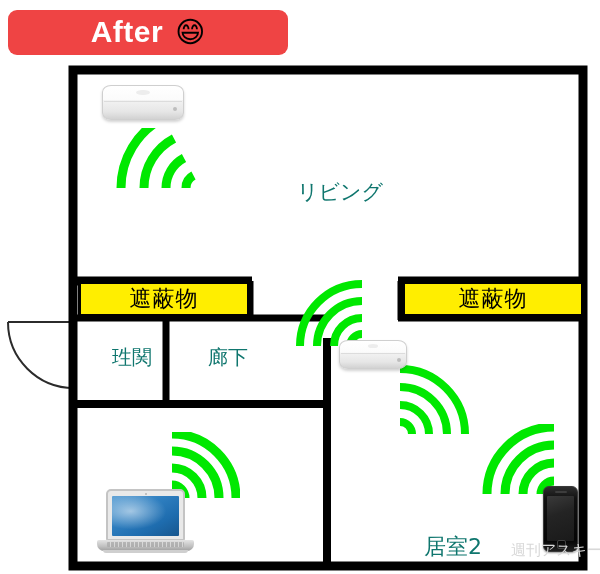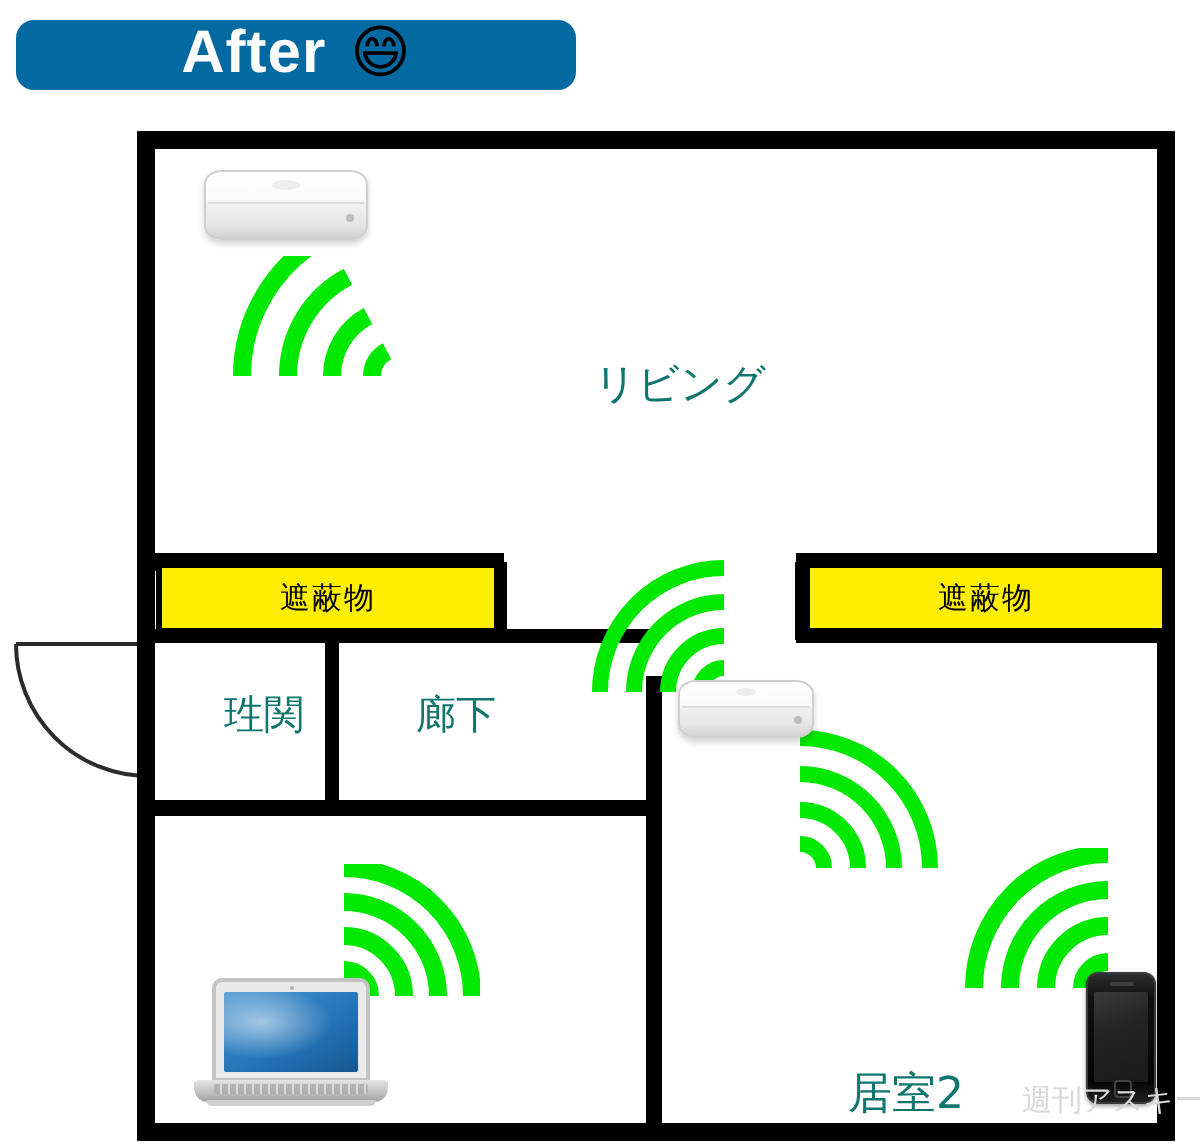--- a/index.html
+++ b/index.html
@@ -4,42 +4,42 @@
 <style>
   html,body{margin:0;padding:0;background:#ffffff;}
   body{
     width:600px;height:574px;position:relative;overflow:hidden;
     font-family:"Liberation Sans","DejaVu Sans",sans-serif;
     -webkit-font-smoothing:antialiased;
   }
 
   
   #banner{
-    position:absolute;left:8px;top:10px;width:280px;height:35px;
-    background:#0369a1;border-radius:9px;
+    position:absolute;left:8px;top:10px;width:280px;height:45px;
+    background:#ef4444;border-radius:9px;
     display:flex;align-items:center;justify-content:center;gap:12px;
   }
   #banner-label{
     color:#ffffff;font-size:30px;font-weight:bold;letter-spacing:.5px;
     line-height:1;padding-bottom:2px;
   }
   #banner-emoji{font-size:29px;line-height:1;}
 
   
   #plan{position:absolute;left:0;top:0;width:600px;height:574px;}
   #plan svg{position:absolute;left:0;top:0;}
 
   
   .obstruction{
     position:absolute;background:#ffee00;border:3px solid #000000;
     display:flex;align-items:center;justify-content:center;
     box-sizing:border-box;
   }
   .obstruction span{
-    font-size:15px;color:#000000;letter-spacing:1px;
+    font-size:22px;color:#000000;letter-spacing:1px;
     font-family:"DejaVu Sans","Liberation Sans",sans-serif;
     text-align:center;
   }
   #obstruction-left{left:78px;top:281px;width:172px;height:36px;}
   #obstruction-right{left:402px;top:281px;width:182px;height:36px;}
 
   
   .room-label{
     position:absolute;color:#0f766e;font-size:20px;white-space:nowrap;
     font-family:"DejaVu Sans","Liberation Sans",sans-serif;

